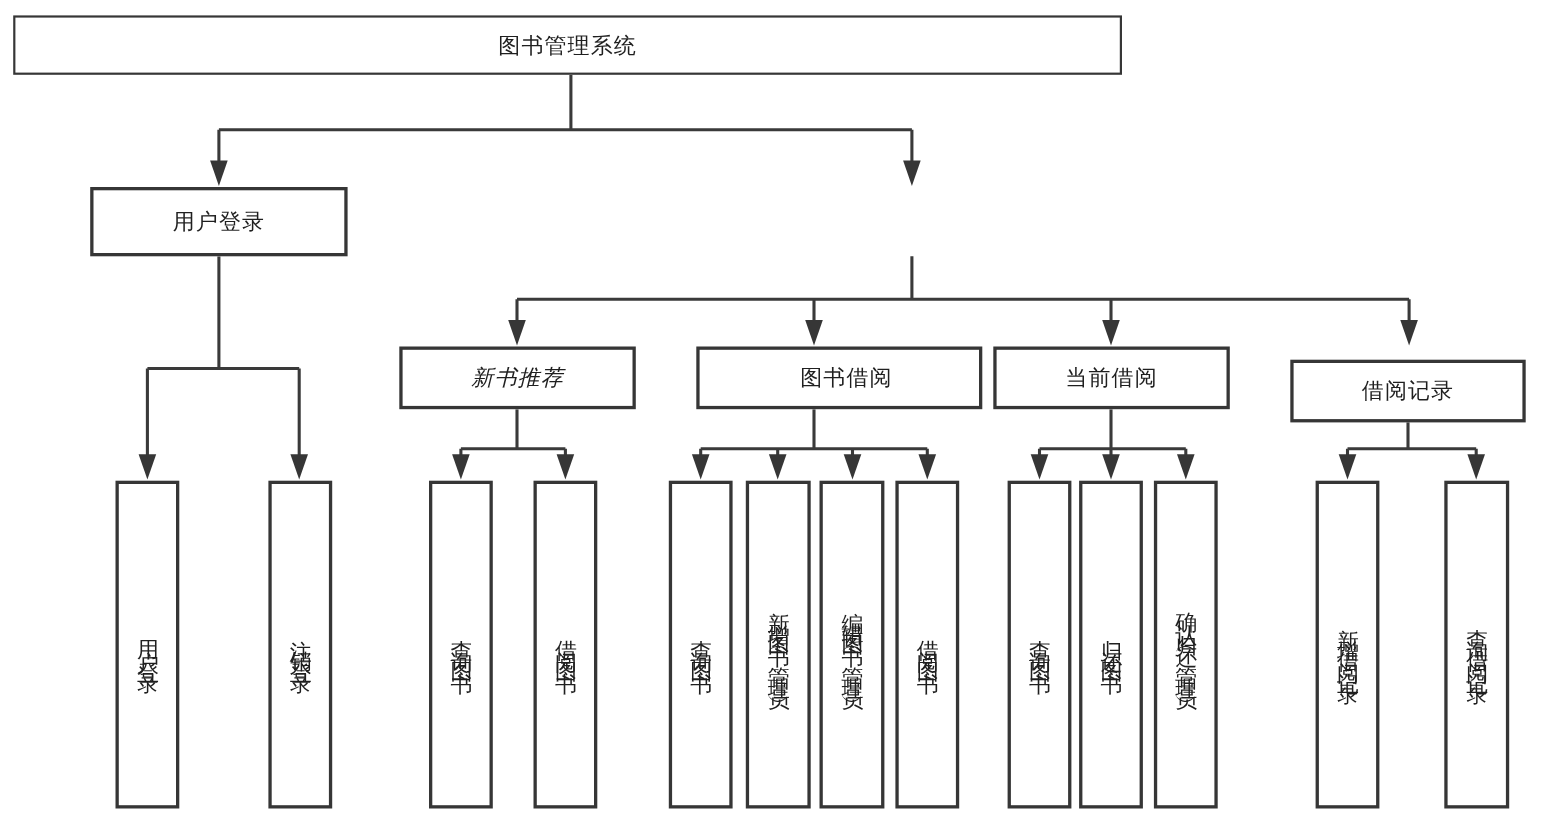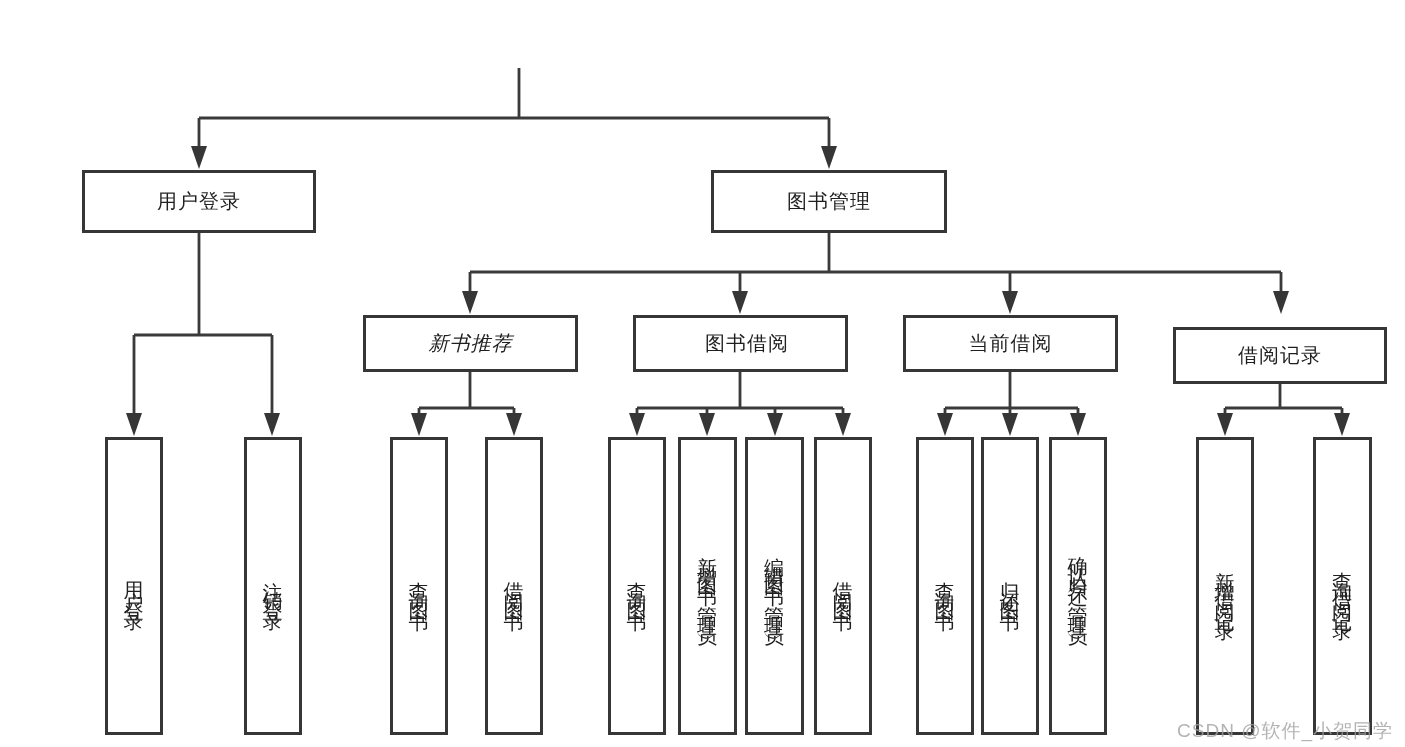--- a/index.html
+++ b/index.html
@@ -98,32 +98,32 @@
       <polygon points="767,413 783,413 775,436"></polygon>
       <polygon points="835,413 851,413 843,436"></polygon>
       <polygon points="937,413 953,413 945,436"></polygon>
       <polygon points="1002,413 1018,413 1010,436"></polygon>
       <polygon points="1070,413 1086,413 1078,436"></polygon>
       <polygon points="1217,413 1233,413 1225,436"></polygon>
       <polygon points="1334,413 1350,413 1342,436"></polygon>
     </g>
   </svg>
 
+  <div class="node root" style="left:12px; top:14px; width:1008px; height:54px;">
+    <span class="h-label">图书管理系统</span>
+  </div>
 
   <div class="node" style="left:82px; top:170px; width:234px; height:63px;">
     <span class="h-label">用户登录</span>
-  </div>
-  <div class="node" style="left:711px; top:170px; width:236px; height:63px;">
-    <span class="h-label">图书管理</span>
   </div>
 
   <div class="node" style="left:363px; top:315px; width:215px; height:57px;font-style:italic;">
     <span class="h-label">新书推荐</span>
   </div>
-  <div class="node" style="left:633px; top:315px; width:215px; height:57px;padding-left:13px;">
+  <div class="node" style="left:633px; top:315px; width:260px; height:57px;padding-left:13px;">
     <span class="h-label">图书借阅</span>
   </div>
   <div class="node" style="left:903px; top:315px; width:215px; height:57px;">
     <span class="h-label">当前借阅</span>
   </div>
   <div class="node" style="left:1173px; top:315px; width:214px; height:57px;margin-top:12px;">
     <span class="h-label">借阅记录</span>
   </div>
 
   <div class="node v-node" style="left:105px; top:437px; width:58px; height:298px;">
@@ -163,15 +163,14 @@
     <span class="v-label">确认归还（管理员）</span>
   </div>
 
   <div class="node v-node" style="left:1196px; top:437px; width:58px; height:298px;">
     <span class="v-label">新增借阅记录</span>
   </div>
   <div class="node v-node" style="left:1313px; top:437px; width:59px; height:298px;">
     <span class="v-label">查询借阅记录</span>
   </div>
 
-  <div class="watermark">CSDN @软件_小贺同学</div>
 
 </div>
 
 </body></html>

